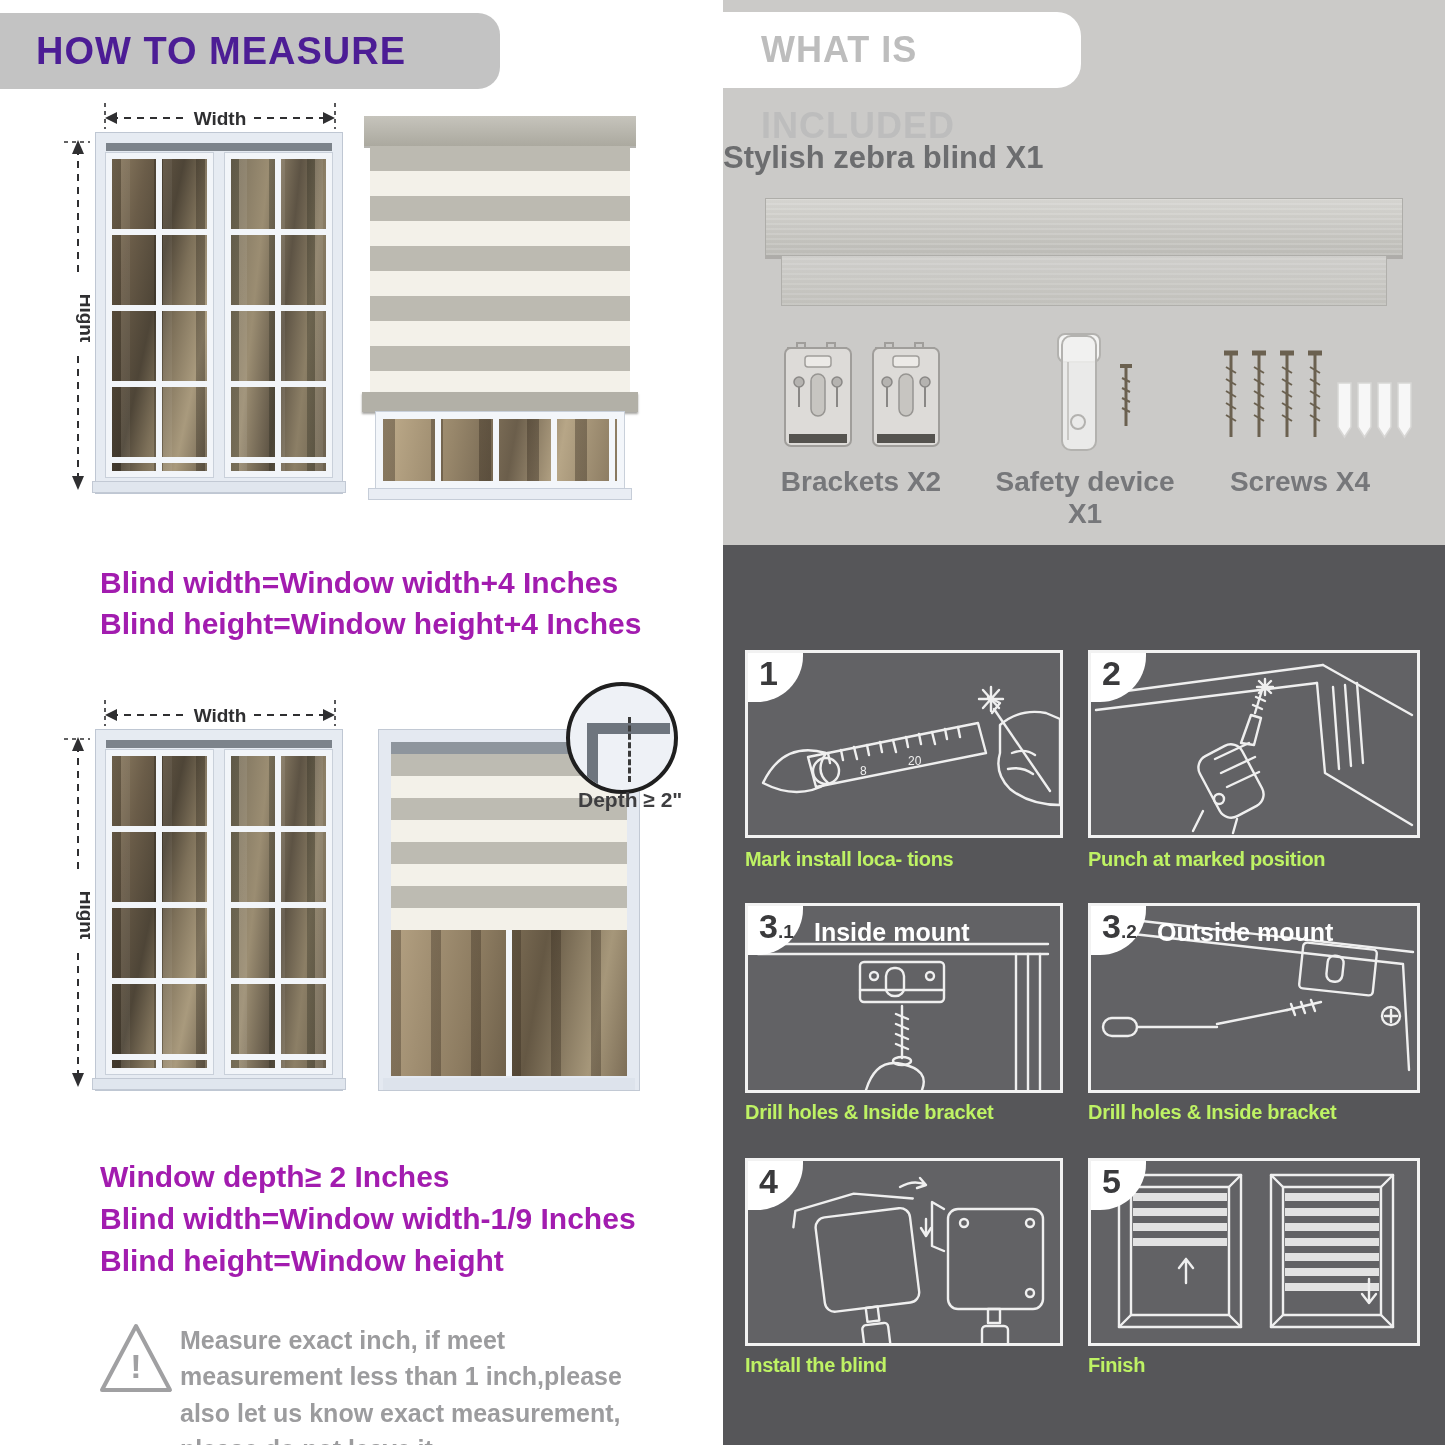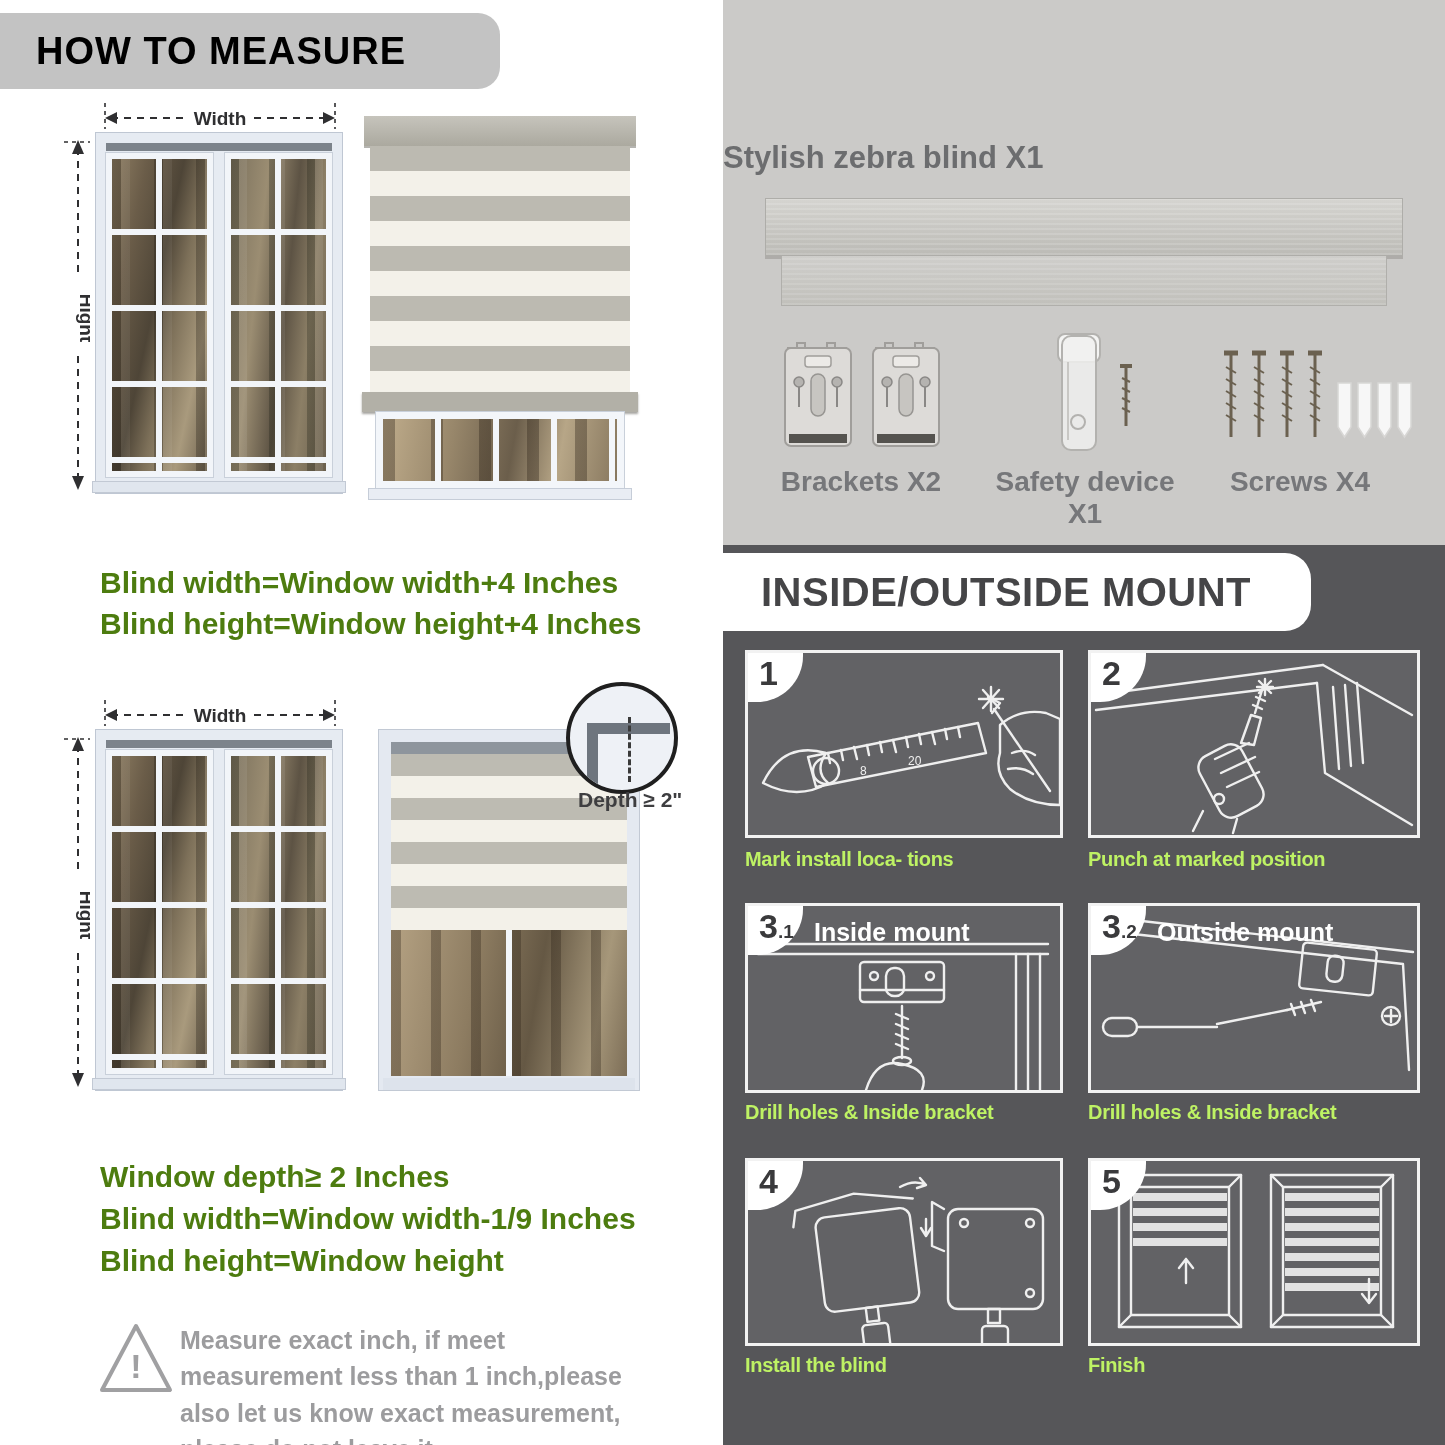--- a/index.html
+++ b/index.html
@@ -2,21 +2,21 @@
 <html><head>
 <meta charset="utf-8">
 <style>
   html,body{margin:0;padding:0;}
   body{width:1445px;height:1445px;position:relative;overflow:hidden;
        font-family:"Liberation Sans",sans-serif;background:#ffffff;}
   .abs{position:absolute;}
   
   .left-half{left:0;top:0;width:723px;height:1445px;background:#fff;}
   .hdr-left{left:0;top:13px;width:500px;height:76px;background:#c3c3c3;
-            border-radius:0 22px 22px 0;color:#000000;font-weight:bold;font-size:38px;
+            border-radius:0 22px 22px 0;color:#4c1d95;font-weight:bold;font-size:38px;
             line-height:76px;padding-left:36px;letter-spacing:1px;box-sizing:border-box;}
   
   .win{background:#e6ebf2;border:1px solid #bfc7d3;box-sizing:border-box;}
   .win-top{position:absolute;left:10px;right:10px;top:10px;height:8px;background:#7c838b;}
   .sash{position:absolute;top:20px;bottom:16px;width:calc(50% - 16px);
         border:6px solid #f2f5f9;outline:1px solid #c9d0da;box-sizing:border-box;}
   .sash-l{left:10px;}
   .sash-r{right:10px;}
   .sash-bg1{background-image:
       repeating-linear-gradient(180deg,rgba(0,0,0,0) 0 70px,#f2f5f9 70px 76px),
@@ -60,21 +60,21 @@
   .b2-sill{position:absolute;left:4px;right:4px;bottom:0;height:12px;background:#dde3ec;}
   
   .mag{left:566px;top:682px;width:112px;height:112px;border-radius:50%;
        border:4px solid #1f1f1f;background:#eef1f6;overflow:hidden;box-sizing:border-box;}
   .mag-l{position:absolute;left:16%;top:36%;width:70%;height:50%;
          border-top:11px solid #6e757e;border-left:11px solid #6e757e;}
   .mag-dash{position:absolute;left:56%;top:30%;height:62%;border-left:3px dashed #3a3a3a;}
   .depth-lbl{left:578px;top:788px;font-size:21px;font-weight:bold;color:#3e3e40;}
   
   .m-title{font-size:40px;font-weight:bold;color:#4c4c4e;}
-  .m-line{font-size:30px;font-weight:bold;color:#4d7c0f;}
+  .m-line{font-size:30px;font-weight:bold;color:#a21caf;}
   .warn-text{left:180px;top:1322px;width:445px;font-size:25px;font-weight:bold;
              color:#9c9c9e;line-height:1.45;}
   
   .right-half{left:723px;top:0;width:722px;height:1445px;}
   .inc{position:absolute;left:0;top:0;width:722px;height:545px;background:#cbcac8;}
   .hdr-inc{position:absolute;left:0;top:12px;width:358px;height:76px;background:#fff;
            border-radius:0 24px 24px 0;color:#bdbdbd;font-weight:bold;font-size:36px;
            line-height:76px;padding-left:38px;letter-spacing:1px;box-sizing:border-box;}
   .inc-product{position:absolute;left:0;top:140px;width:722px;text-align:left;
                font-size:31px;font-weight:bold;color:#6c6d6f;}
@@ -195,20 +195,21 @@
   <svg class="abs" style="left:96px;top:1320px;" width="80" height="78">
     <path d="M40 6 L74 70 L6 70 Z" fill="none" stroke="#a0a0a2" stroke-width="4" stroke-linejoin="round"></path>
     <text x="40" y="58" text-anchor="middle" font-size="34" font-weight="bold" fill="#a0a0a2">!</text>
   </svg>
   <div class="abs warn-text">Measure exact inch, if meet measurement less than 1 inch,please also let us know exact measurement, please do not leave it</div>
 </div>
 
 <div class="abs right-half">
 
   <div class="inc">
+    <div class="hdr-inc">WHAT IS INCLUDED</div>
     <div class="inc-product">Stylish zebra blind X1</div>
     <div class="bar1"></div>
     <div class="bar2"></div>
 
     <svg class="abs" style="left:58px;top:338px;" width="166" height="122">
       <g>
         <rect x="4" y="10" width="66" height="98" rx="6" fill="#dddbd8" stroke="#a09e9b" stroke-width="2"></rect>
         <path d="M6 10 h10 v-5 h8 v5 h22 v-5 h8 v5 h12" fill="none" stroke="#a09e9b" stroke-width="2"></path>
         <rect x="24" y="18" width="26" height="11" rx="3" fill="#eceae7" stroke="#a09e9b" stroke-width="1.5"></rect>
         <rect x="30" y="36" width="14" height="42" rx="7" fill="#c7c5c1" stroke="#979592" stroke-width="1.5"></rect>
@@ -261,21 +262,20 @@
         <path d="M180 38 h13 v44 l-6.5 10 l-6.5 -10 Z"></path>
       </g>
     </svg>
 
     <div class="inc-lbl" style="left:38px;width:200px;">Brackets X2</div>
     <div class="inc-lbl" style="left:252px;width:220px;">Safety device X1</div>
     <div class="inc-lbl" style="left:487px;width:180px;">Screws X4</div>
   </div>
 
   <div class="mnt">
-    <div class="hdr-mnt">INSIDE/OUTSIDE MOUNT</div>
 
     <div class="panel" style="left:22px;top:105px;width:318px;height:188px;">
       <svg class="ill lineart" viewBox="0 0 312 182">
         <path d="M15 130 Q35 88 78 100 Q66 118 80 130 Q50 148 15 130"></path>
         <circle cx="78" cy="118" r="13"></circle>
         <path d="M60 104 L230 70 L238 100 L68 134 Z"></path>
         <path d="M80 100 l2 10 M93 97 l2 10 M106 94 l3 12 M119 92 l2 10 M132 89 l2 10 M145 87 l3 12 M158 84 l2 10 M171 81 l2 10 M184 79 l3 12 M197 76 l2 10 M210 74 l2 10"></path>
         <text x="112" y="122" font-size="12" fill="#efefef" stroke="none">8</text>
         <text x="160" y="112" font-size="12" fill="#efefef" stroke="none">20</text>
         <path d="M243 34 v24 M231 46 h24 M235 37 l16 18 M251 37 l-16 18"></path>

